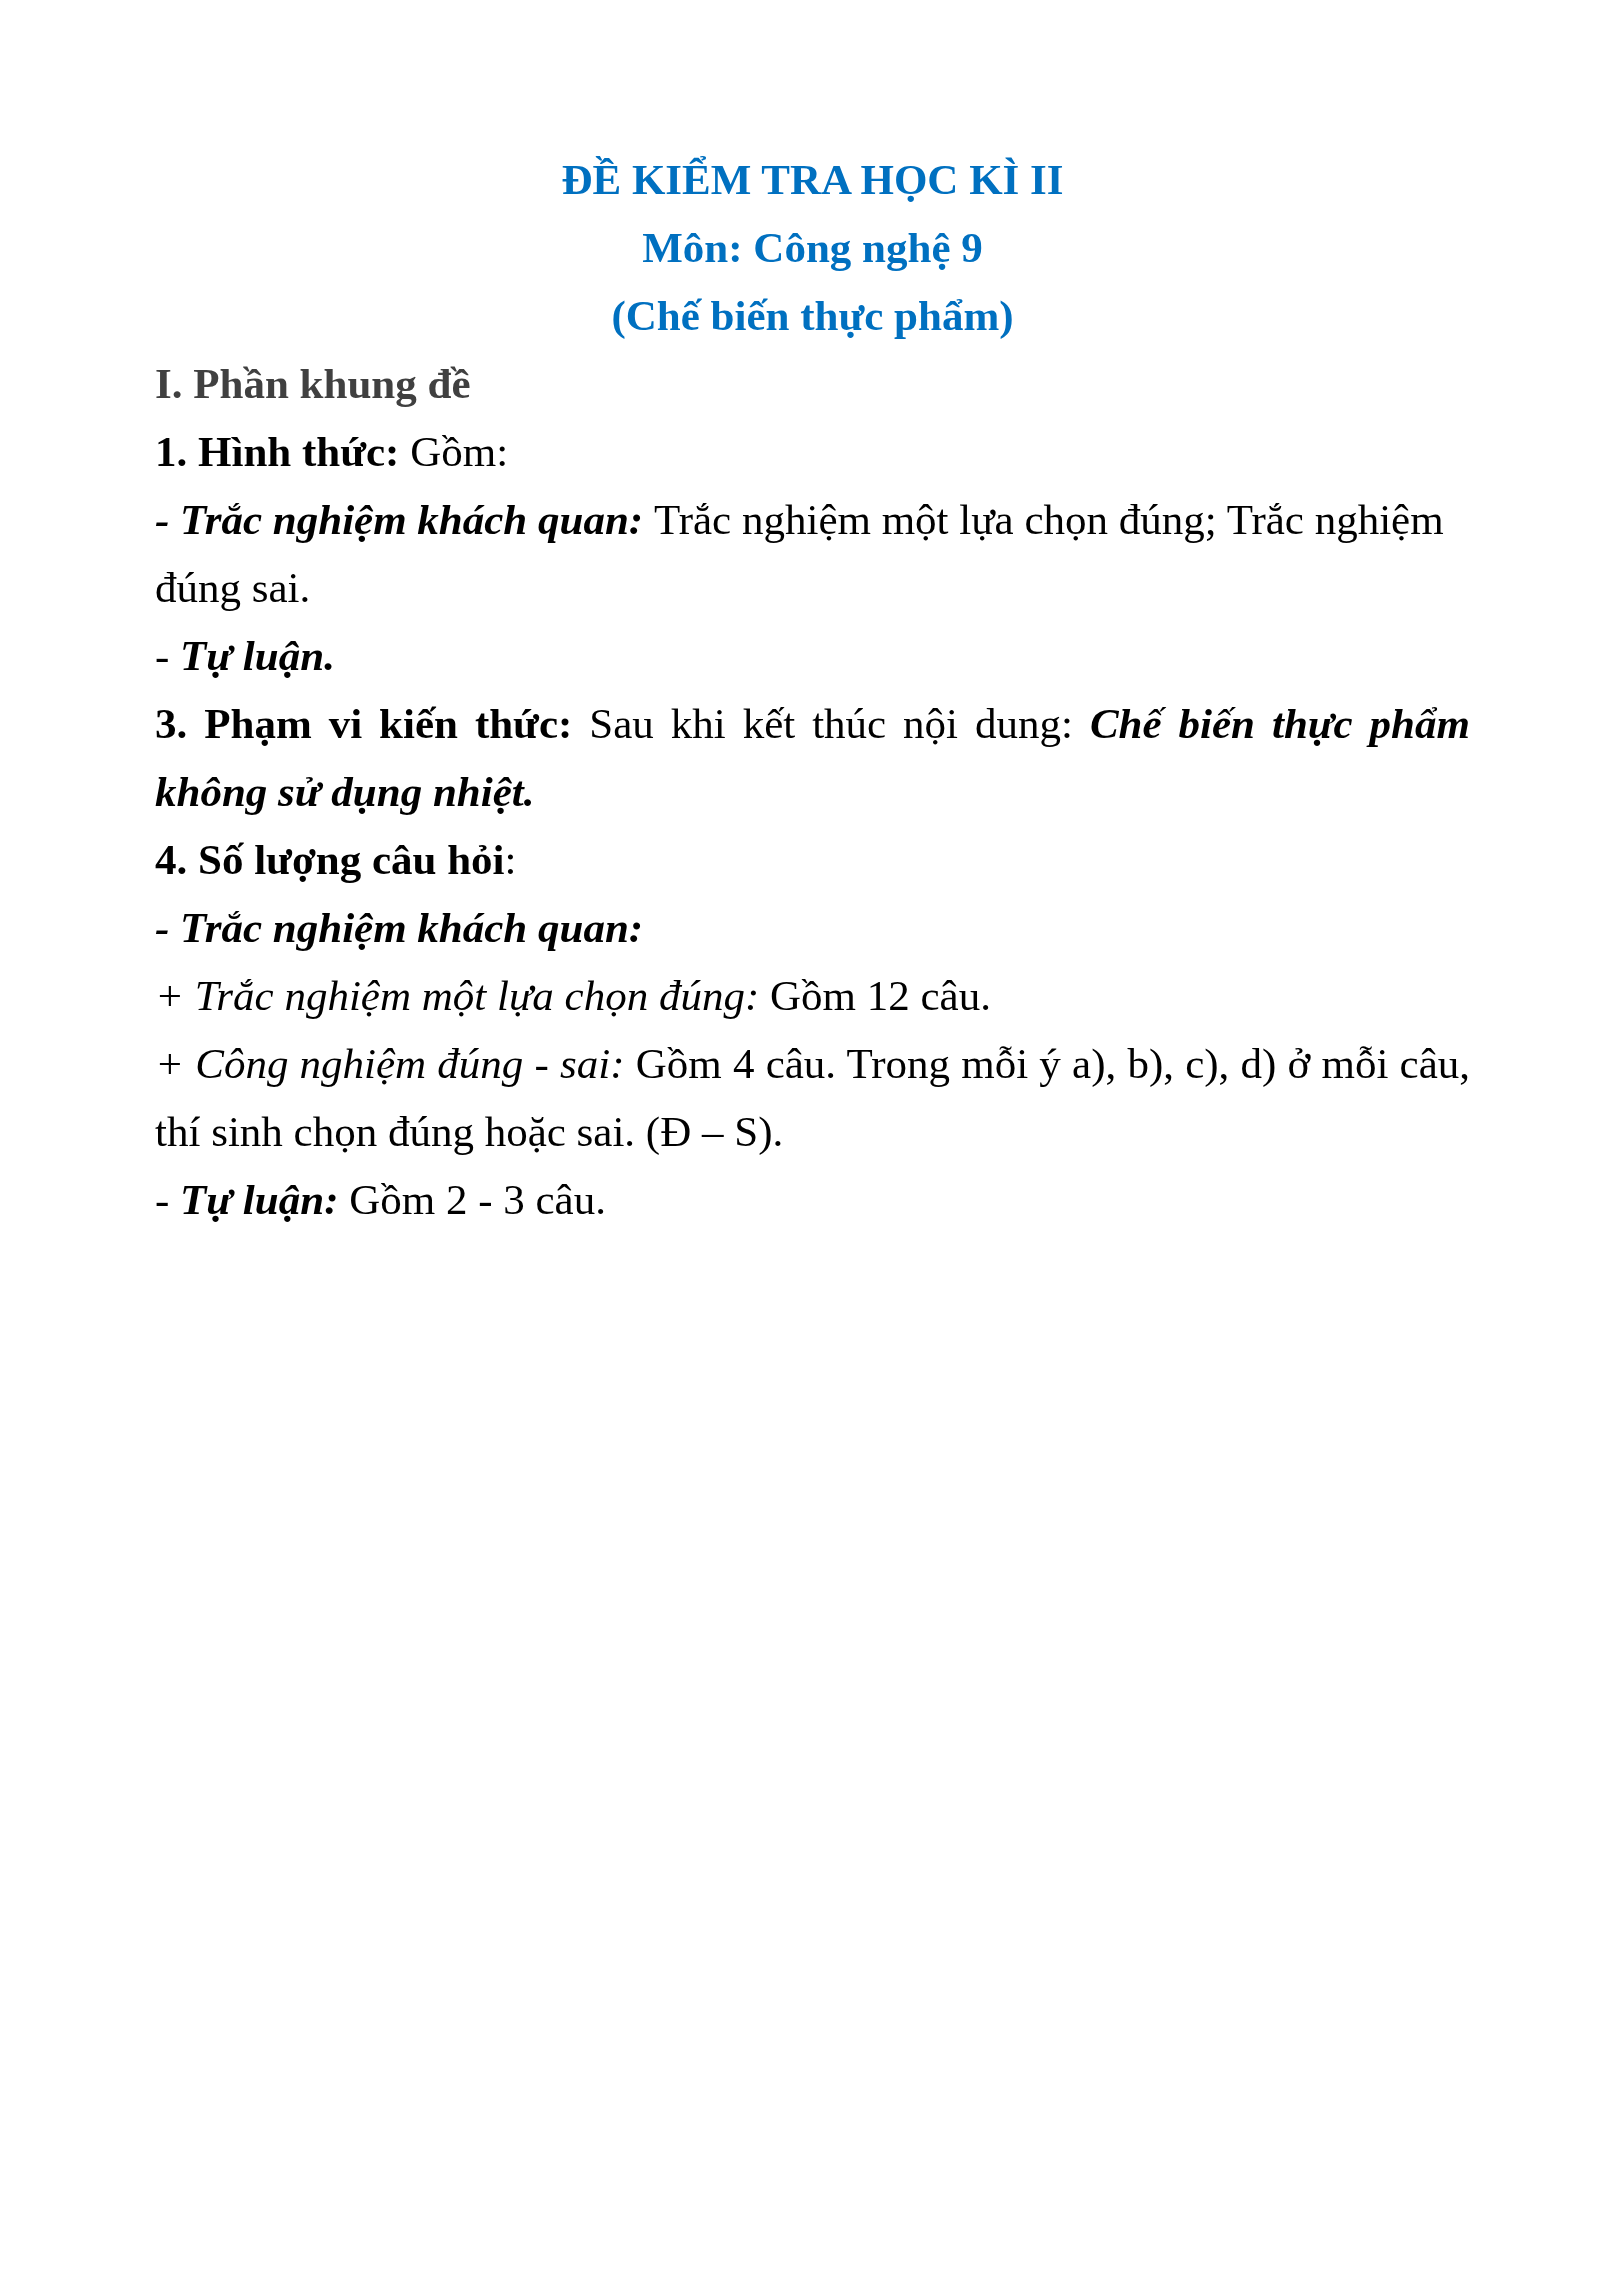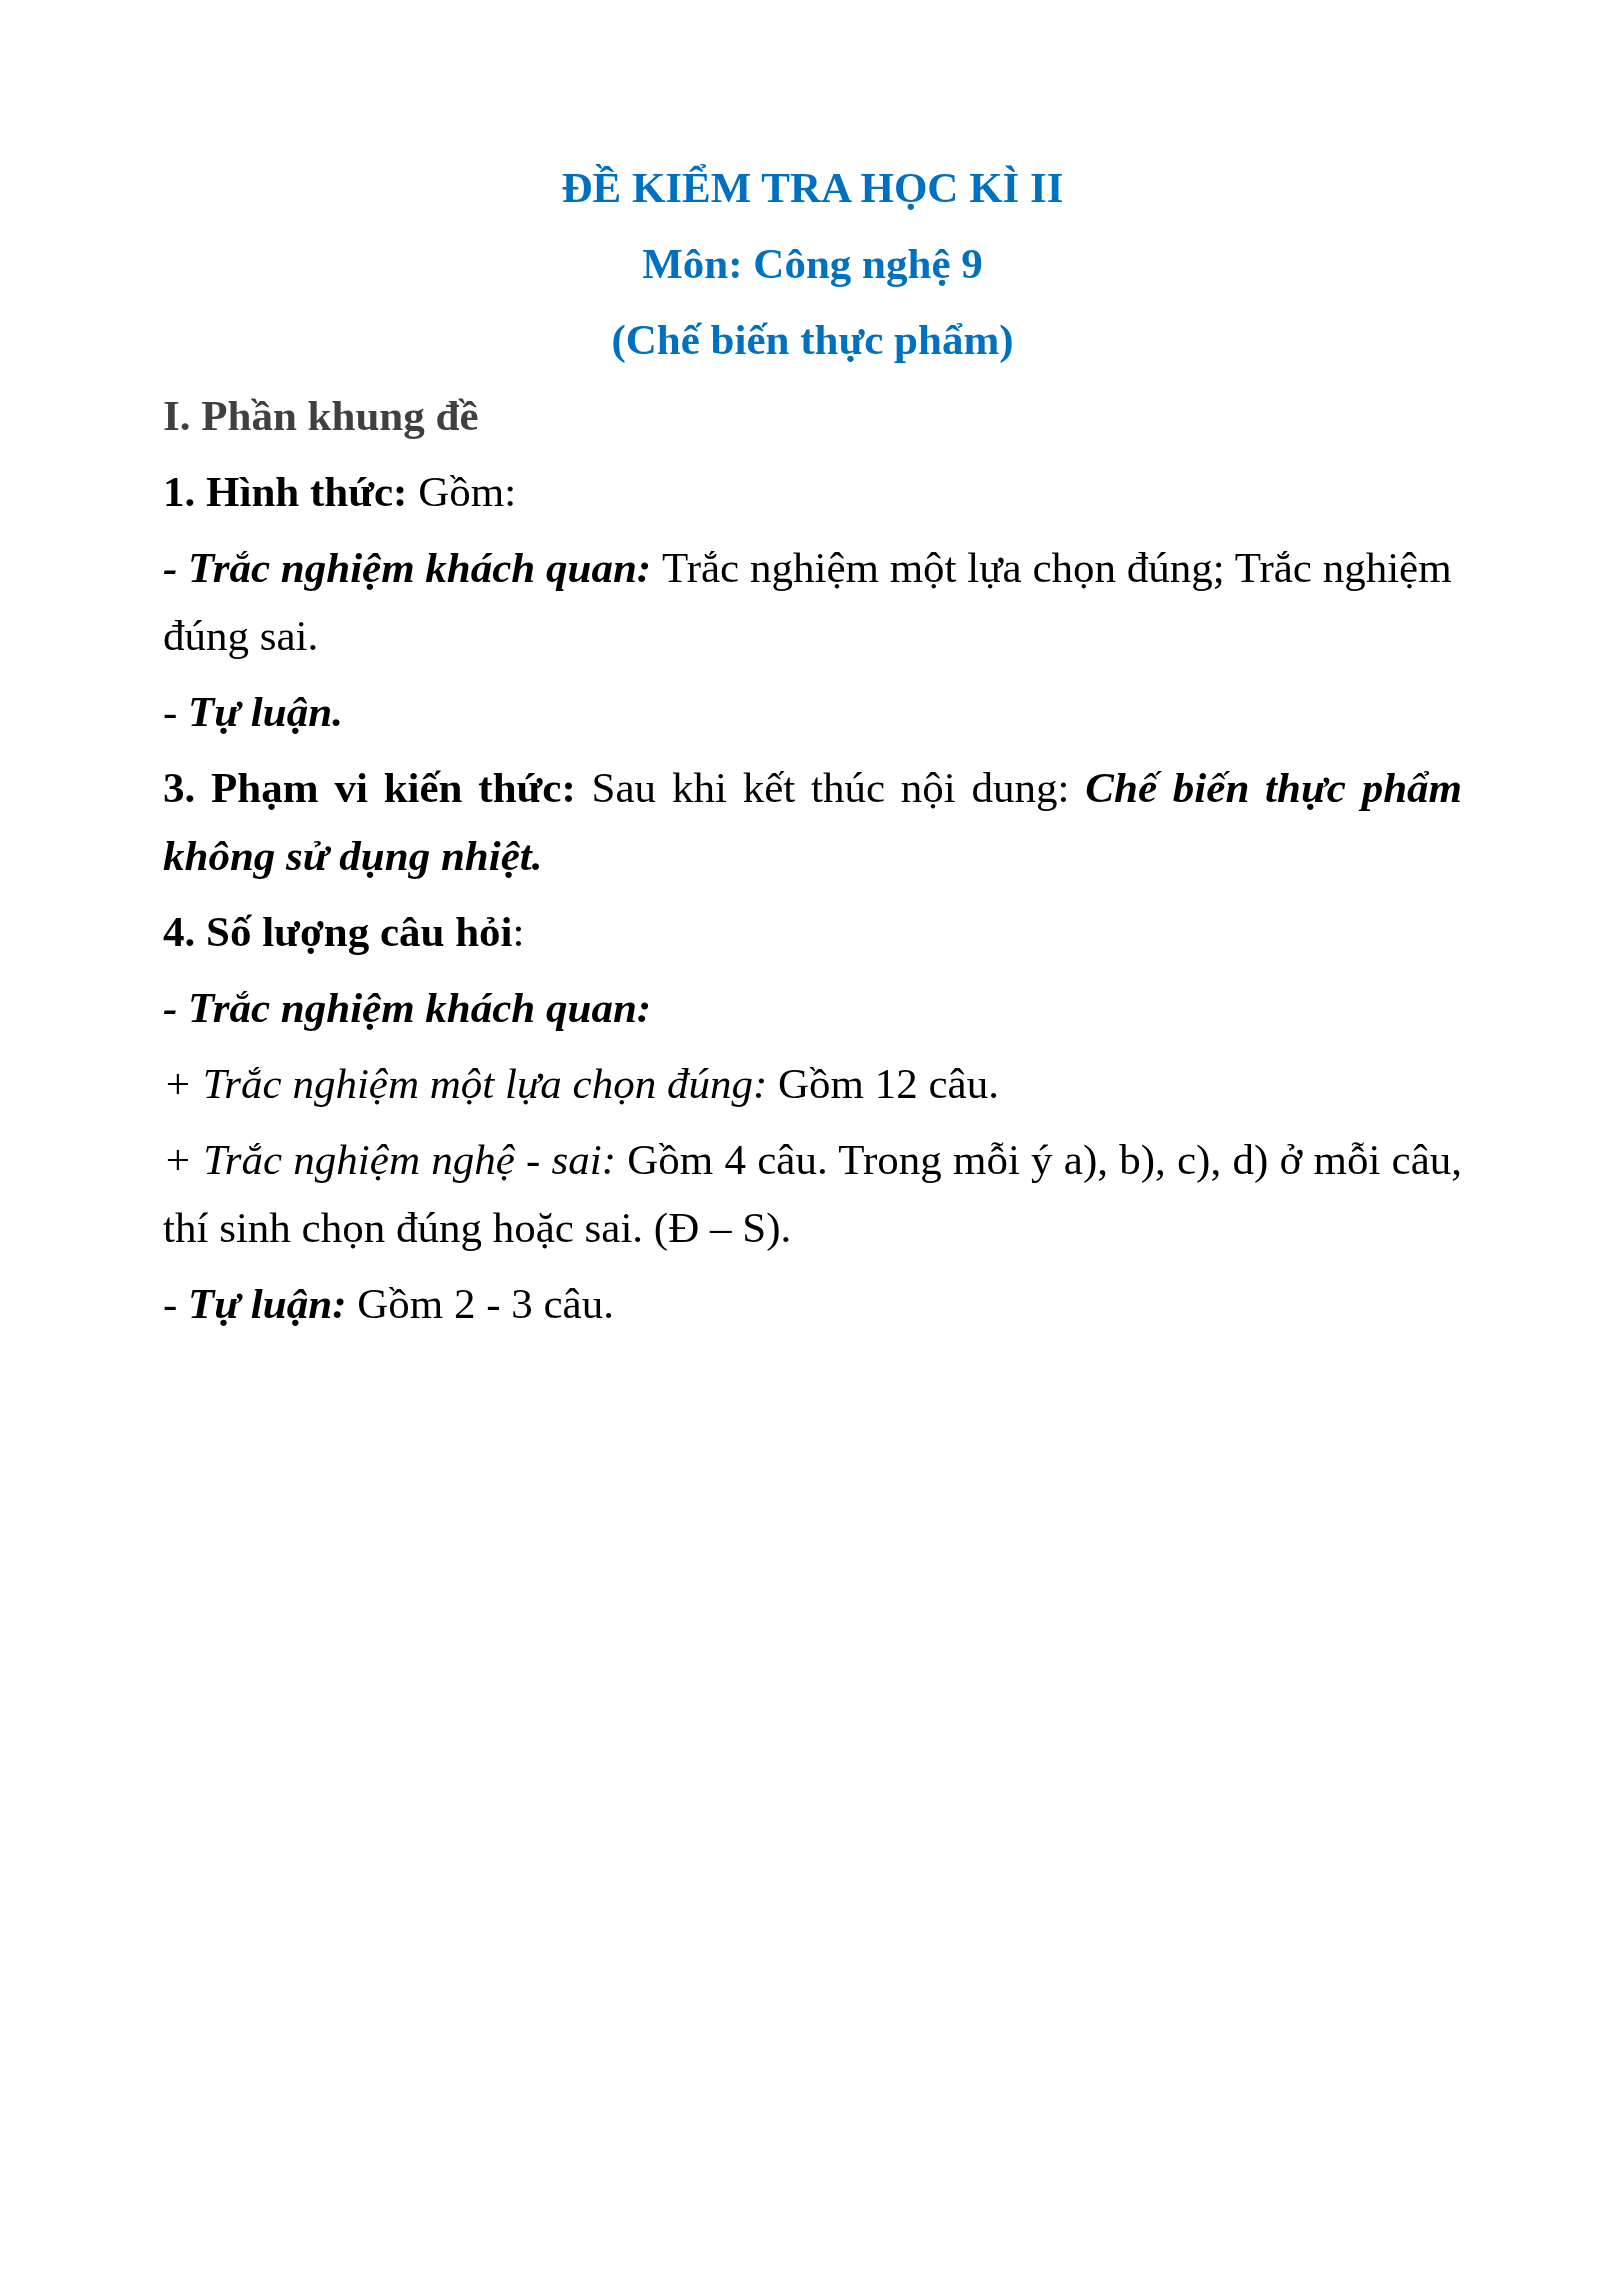--- a/index.html
+++ b/index.html
@@ -13,21 +13,21 @@
     width: 1623px;
     height: 2295px;
     background: #ffffff;
     padding: 146px 153px 0 155px;
     font-family: "Liberation Serif", "DejaVu Serif", serif;
     font-size: 43px;
     line-height: 68px;
     color: #000000;
   }
   .page p {
-    margin: 8px;
+    margin: 0;
     padding: 0;
   }
   .center  { text-align: center; }
   .justify { text-align: justify; }
   .left    { text-align: left; }
   .blue {
     color: #0070C0;
     font-weight: bold;
   }
   .red {
@@ -75,21 +75,21 @@
 
   <p class="left">
     <span class="bi">- Trắc nghiệm khách quan:</span>
   </p>
 
   <p class="left">
     <span class="i">+ Trắc nghiệm một lựa chọn đúng: </span><span>Gồm 12 câu.</span>
   </p>
 
   <p class="justify">
-    <span class="i">+ Trắc nghiệm nghệ - sai: </span><span>Gồm 4 câu. Trong mỗi ý a), b), c), d) ở mỗi câu, thí sinh chọn đúng hoặc sai. (Đ – S).</span>
+    <span class="i">+ Công nghiệm đúng - sai: </span><span>Gồm 4 câu. Trong mỗi ý a), b), c), d) ở mỗi câu, thí sinh chọn đúng hoặc sai. (Đ – S).</span>
   </p>
 
   <p class="left">
     <span>- </span><span class="bi">Tự luận:</span><span> Gồm 2 - 3 câu.</span>
   </p>
 
 </div>
 
 
 </body></html>

